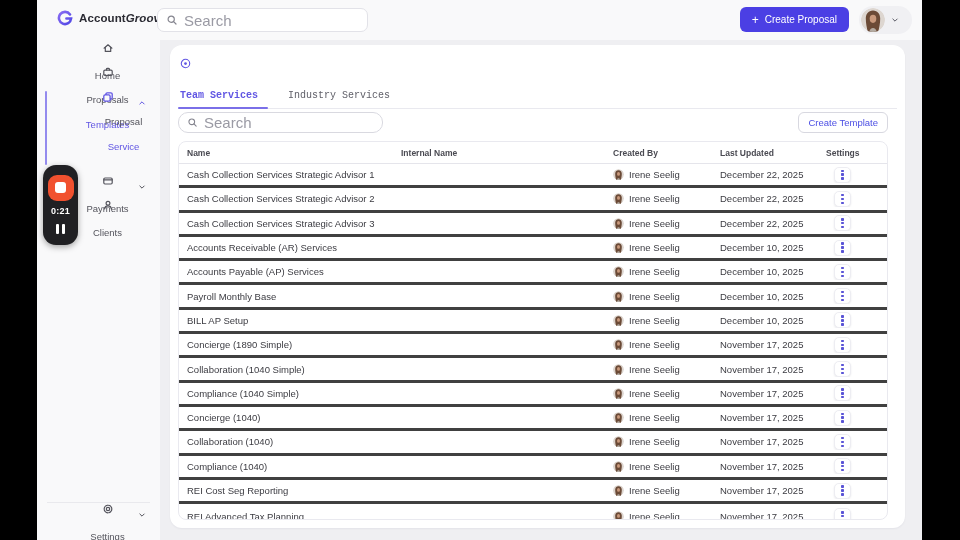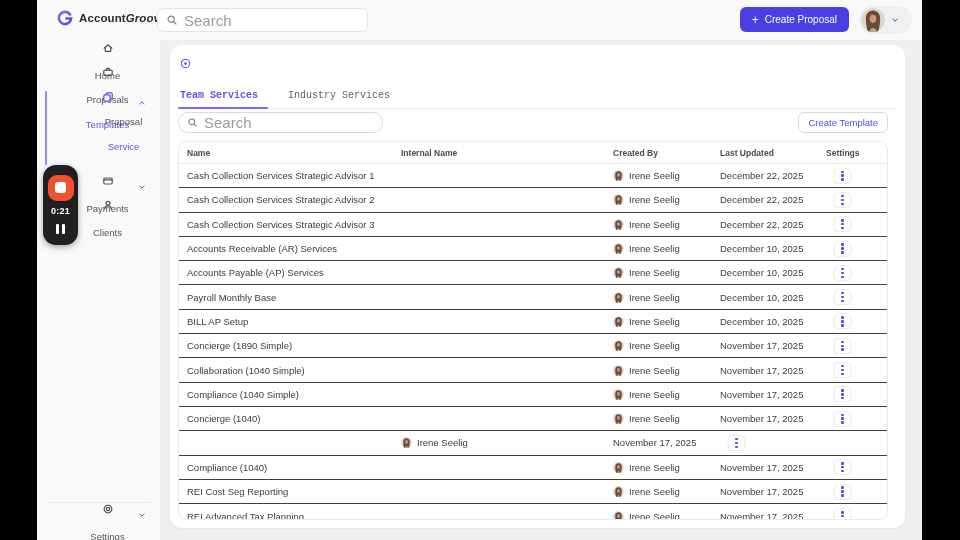--- a/index.html
+++ b/index.html
@@ -67,21 +67,21 @@
                padding:0 8px; gap:6px; }
   .create-template { position:absolute; right:17px; top:67px; height:21px; padding:0 9px; background:#fff;
                border:1px solid #d8d8e0; border-radius:6px; color:#4c4fe4; font-size:9.5px; font-weight:500;
                cursor:pointer; font-family:inherit; }
 
   
   .table { position:absolute; left:8px; top:96px; width:710px; height:379px; border:1px solid #e9e9ef;
            border-radius:8px; overflow:hidden; background:#fff; }
   .t-head, .t-row { display:grid; grid-template-columns:214px 212px 107px 106px 1fr; align-items:center; }
   .t-head { height:22px; font-size:8.5px; font-weight:bold; color:#4a4a52; border-bottom:1px solid #e5e5eb; }
-  .t-row { height:24.3px; border-bottom:1px solid #404040; font-size:9.5px; color:#3b3b41; }
+  .t-row { height:24.3px; border-bottom:3px solid #404040; font-size:9.5px; color:#3b3b41; }
   .t-row:last-child { border-bottom:none; }
   .cell { padding-left:8px; white-space:nowrap; overflow:hidden; }
   .creator { display:flex; align-items:center; gap:5px; }
   .kebab { width:17px; height:16px; margin-left:8px; border-radius:5px; background:#fff; border:1px solid #ededf2;
            box-shadow:0 1px 2px rgba(30,30,60,.10); display:flex; flex-direction:column; align-items:center;
            justify-content:center; gap:1.5px; cursor:pointer; }
   .kebab i { width:2.4px; height:2.4px; background:#5953d6; border-radius:.8px; }
 
   svg.stroke { fill:none; stroke:currentColor; stroke-width:1.2; stroke-linecap:round; stroke-linejoin:round; }
 </style>
@@ -506,20 +506,21 @@
     <div class="cell">
       <button class="kebab">
                   <i></i>
                   <i></i>
                   <i></i>
                 </button>
     </div>
   </div>
 
   <div class="t-row">
+    <div class="cell">Collaboration (1040)</div>
     <div class="cell"></div>
     <div class="cell creator">
       <span class="avatar-sm">
   <svg viewBox="0 0 24 24">
     <circle cx="12" cy="12" r="12" fill="#ddd6d0"></circle>
     <path d="M12 2.5 C7.2 2.5 4.8 6.2 4.8 10.5 C4.8 15.5 5.8 19.5 6.8 24 L17.2 24 C18.2 19.5 19.2 15.5 19.2 10.5 C19.2 6.2 16.8 2.5 12 2.5 Z" fill="#6b4a36"></path>
     <ellipse cx="12" cy="10.8" rx="3.3" ry="4.1" fill="#c9997c"></ellipse>
     <path d="M8.2 24 C8.8 21.2 10.2 20 12 20 C13.8 20 15.2 21.2 15.8 24 Z" fill="#b4aba2"></path>
   </svg>
 </span>

